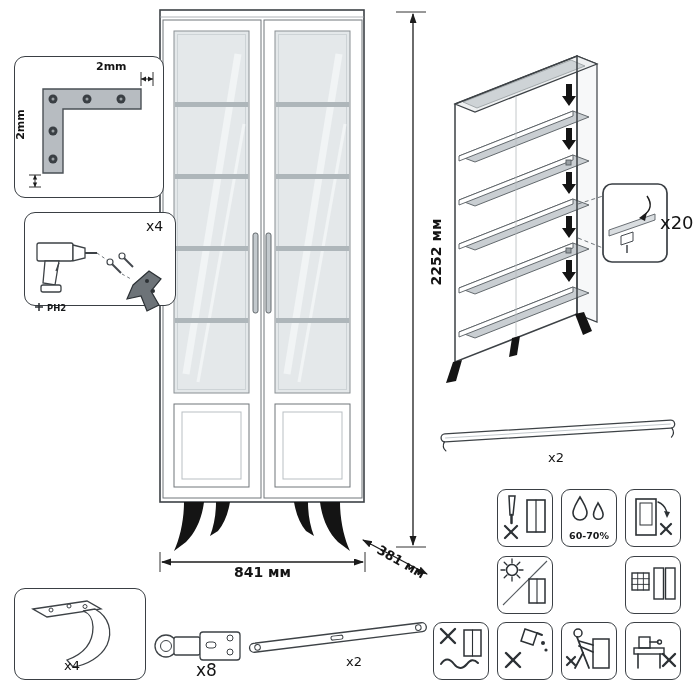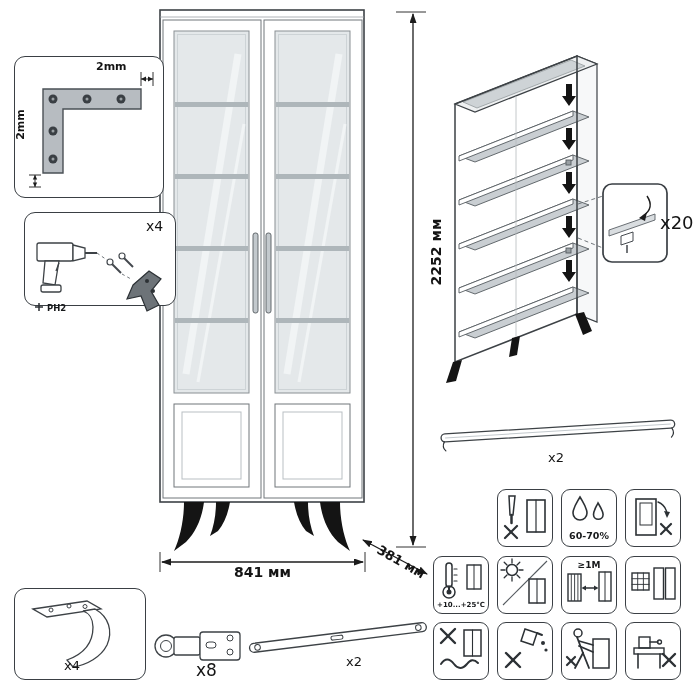--- a/index.html
+++ b/index.html
@@ -275,66 +275,38 @@
     <svg width="52" height="54" viewBox="0 0 52 54">
       <rect x="9" y="9" width="20" height="36" class="ln" stroke-width="1.6"></rect>
       <rect x="13" y="13" width="12" height="22" class="ln" stroke-width="1"></rect>
       <path d="M31,12 A15,15 0 0 1 40,24" class="ln" stroke-width="1.4"></path>
       <polygon points="40,28 37,21 43,22" fill="#2c3135"></polygon>
       <line x1="34" y1="34" x2="44" y2="44" class="ln" stroke-width="2.2"></line>
       <line x1="44" y1="34" x2="34" y2="44" class="ln" stroke-width="2.2"></line>
     </svg>
   </div>
 
-  <div class="icon-cell" style="left:433px;top:556px">
-    <svg width="52" height="54" viewBox="0 0 52 54">
-      <rect x="11" y="6" width="6" height="24" rx="3" class="ln" stroke-width="1.5"></rect>
-      <circle cx="14" cy="35" r="6" class="ln" stroke-width="1.5"></circle>
-      <circle cx="14" cy="35" r="2.5" fill="#2c3135"></circle>
-      <line x1="14" y1="30" x2="14" y2="35" stroke="#2c3135" stroke-width="2"></line>
-      <line x1="19" y1="12" x2="22" y2="12" class="ln" stroke-width="1.2"></line>
-      <line x1="19" y1="18" x2="22" y2="18" class="ln" stroke-width="1.2"></line>
-      <line x1="19" y1="24" x2="22" y2="24" class="ln" stroke-width="1.2"></line>
-      <rect x="32" y="8" width="14" height="24" class="ln" stroke-width="1.4"></rect>
-      <line x1="39" y1="8" x2="39" y2="32" class="ln" stroke-width="1"></line>
-      <text x="26" y="50" text-anchor="middle" font-size="7" class="careTxt">+10...+25°C</text>
-    </svg>
-  </div>
   <div class="icon-cell" style="left:497px;top:556px">
     <svg width="52" height="54" viewBox="0 0 52 54">
       <circle cx="13" cy="13" r="5.5" class="ln" stroke-width="1.5"></circle>
       <g class="ln" stroke-width="1.3">
         <line x1="13" y1="2" x2="13" y2="6"></line>
           <line x1="13" y1="20" x2="13" y2="24"></line>
         <line x1="2" y1="13" x2="6" y2="13"></line>
           <line x1="20" y1="13" x2="24" y2="13"></line>
         <line x1="5.2" y1="5.2" x2="8" y2="8"></line>
           <line x1="18" y1="18" x2="20.8" y2="20.8"></line>
         <line x1="5.2" y1="20.8" x2="8" y2="18"></line>
           <line x1="18" y1="8" x2="20.8" y2="5.2"></line>
       </g>
       <line x1="4" y1="48" x2="48" y2="4" stroke="#555b60" stroke-width="1.1"></line>
       <rect x="30" y="22" width="16" height="24" class="ln" stroke-width="1.5"></rect>
       <line x1="38" y1="22" x2="38" y2="46" class="ln" stroke-width="1.1"></line>
     </svg>
   </div>
-  <div class="icon-cell" style="left:561px;top:556px">
-    <svg width="52" height="54" viewBox="0 0 52 54">
-      <text x="26" y="11" text-anchor="middle" font-size="9" class="careTxt">≥1M</text>
-      <rect x="5" y="17" width="13" height="27" class="ln" stroke-width="1.4"></rect>
-      <line x1="8.3" y1="17.5" x2="8.3" y2="43.5" class="ln" stroke-width="0.9"></line>
-      <line x1="11.6" y1="17.5" x2="11.6" y2="43.5" class="ln" stroke-width="0.9"></line>
-      <line x1="14.9" y1="17.5" x2="14.9" y2="43.5" class="ln" stroke-width="0.9"></line>
-      <line x1="21" y1="31" x2="33" y2="31" class="ln" stroke-width="1.3"></line>
-      <polygon points="18.5,31 23,28.5 23,33.5" fill="#2c3135"></polygon>
-      <polygon points="35.5,31 31,28.5 31,33.5" fill="#2c3135"></polygon>
-      <rect x="36" y="15" width="12" height="29" class="ln" stroke-width="1.4"></rect>
-      <line x1="42" y1="15" x2="42" y2="44" class="ln" stroke-width="1"></line>
-    </svg>
-  </div>
   <div class="icon-cell" style="left:625px;top:556px">
     <svg width="52" height="54" viewBox="0 0 52 54">
       <rect x="5" y="16" width="17" height="17" class="ln" stroke-width="1.4"></rect>
       <line x1="10.7" y1="16" x2="10.7" y2="33" class="ln" stroke-width="0.9"></line>
       <line x1="16.4" y1="16" x2="16.4" y2="33" class="ln" stroke-width="0.9"></line>
       <line x1="5" y1="21.7" x2="22" y2="21.7" class="ln" stroke-width="0.9"></line>
       <line x1="5" y1="27.4" x2="22" y2="27.4" class="ln" stroke-width="0.9"></line>
       <rect x="27" y="11" width="9.5" height="31" class="ln" stroke-width="1.4"></rect>
       <rect x="38.5" y="11" width="9.5" height="31" class="ln" stroke-width="1.4"></rect>
     </svg>

